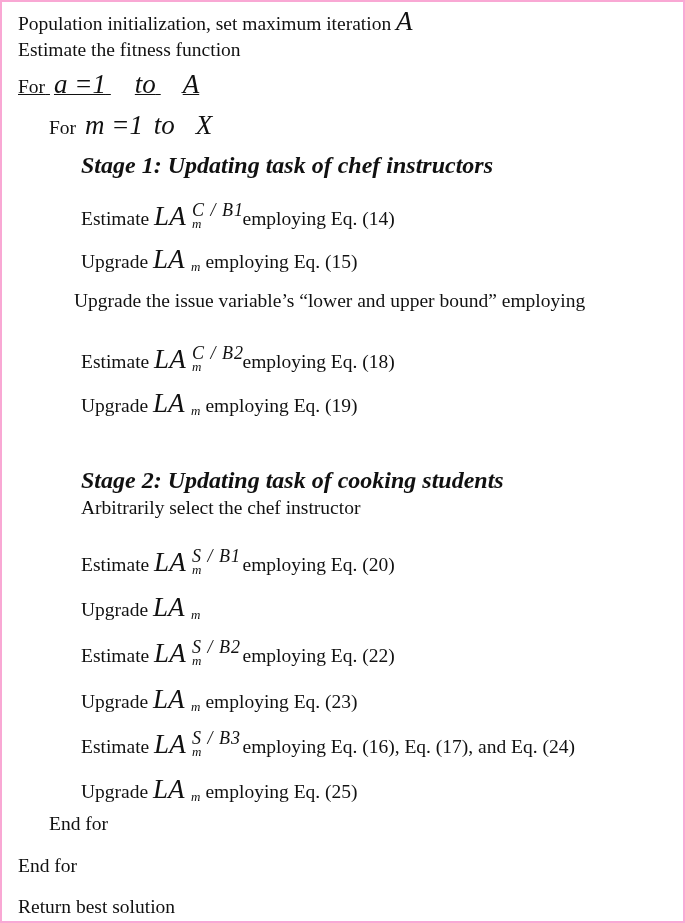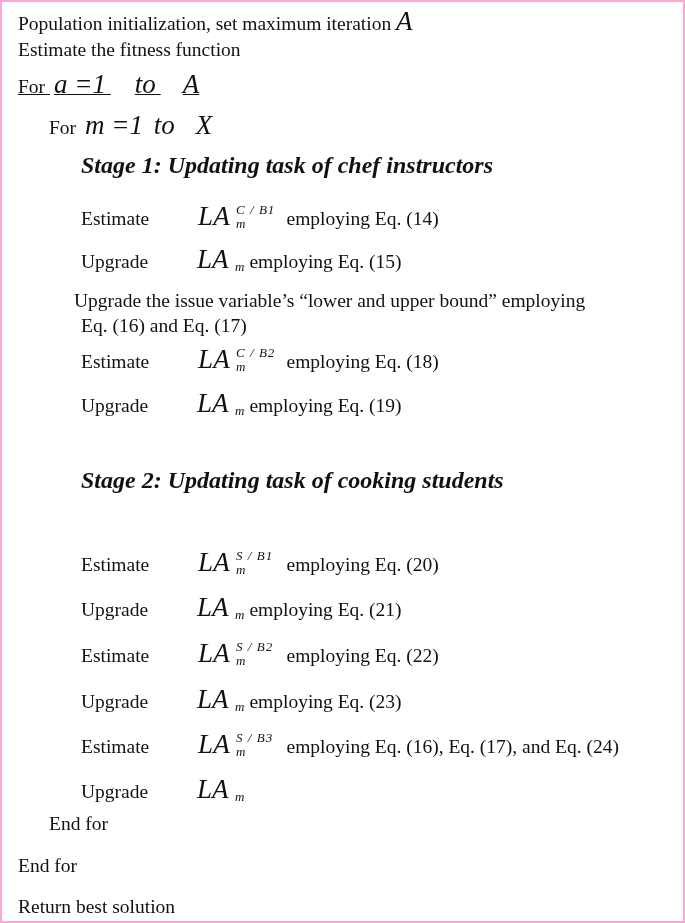--- a/index.html
+++ b/index.html
@@ -42,32 +42,31 @@
       font-style: italic;
       font-size: 24px;
     }
     .eqsym {
       position: relative;
       display: inline-block;
       font-style: italic;
       font-size: 27px;
       margin-right: 4px;
       vertical-align: baseline;
-      margin-left: 44px;
     }
     .eqsym .sub {
       position: absolute;
       font-size: 13px;
       left: 38px;
       bottom: -8px;
       font-style: italic;
     }
     .eqsym .sup {
       position: absolute;
-      font-size: 13px;
+      font-size: 18px;
       left: 38px;
       top: -6px;
       letter-spacing: 1px;
       white-space: nowrap;
     }
     .eqsym .pad-sub { display: inline-block; width: 12px; }
     .eqsym .pad-sup { display: inline-block; width: 48px; }
     .for-kw { font-size: 19.5px; }
   </style>
 </head>
@@ -110,51 +109,50 @@
 
   <div class="line" style="left:79px; top:246px;">
     <span>Upgrade</span>
     <span class="eqsym"><span>LA</span><span class="sub">m</span><span class="pad-sub"></span></span>
     <span>employing Eq. (15)</span>
   </div>
 
   <div class="line" style="left:72px; top:288px;">
     <span>Upgrade the issue variable’s “lower and upper bound” employing</span>
   </div>
-  <div class="line" style="left:79px; top:313px;">
-    <span>Eq. (16) and Eq. (17)</span>
-  </div>
 
   <div class="line" style="left:79px; top:346px;">
     <span>Estimate</span>
     <span class="eqsym"><span>LA</span><span class="sup">C / B2</span><span class="sub">m</span><span class="pad-sup"></span></span>
     <span>employing Eq. (18)</span>
   </div>
 
   <div class="line" style="left:79px; top:390px;">
     <span>Upgrade</span>
     <span class="eqsym"><span>LA</span><span class="sub">m</span><span class="pad-sub"></span></span>
     <span>employing Eq. (19)</span>
   </div>
 
   <div class="line stage" style="left:79px; top:467px;">
     <span>Stage 2: Updating task of cooking students</span>
   </div>
 
+  <div class="line" style="left:79px; top:495px;">
+    <span>Arbitrarily select the chef instructor</span>
+  </div>
 
   <div class="line" style="left:79px; top:549px;">
     <span>Estimate</span>
     <span class="eqsym"><span>LA</span><span class="sup">S / B1</span><span class="sub">m</span><span class="pad-sup"></span></span>
     <span>employing Eq. (20)</span>
   </div>
 
   <div class="line" style="left:79px; top:594px;">
     <span>Upgrade</span>
     <span class="eqsym"><span>LA</span><span class="sub">m</span><span class="pad-sub"></span></span>
-    <span>employing Eq. (21)</span>
   </div>
 
   <div class="line" style="left:79px; top:640px;">
     <span>Estimate</span>
     <span class="eqsym"><span>LA</span><span class="sup">S / B2</span><span class="sub">m</span><span class="pad-sup"></span></span>
     <span>employing Eq. (22)</span>
   </div>
 
   <div class="line" style="left:79px; top:686px;">
     <span>Upgrade</span>
@@ -164,20 +162,21 @@
 
   <div class="line" style="left:79px; top:731px;">
     <span>Estimate</span>
     <span class="eqsym"><span>LA</span><span class="sup">S / B3</span><span class="sub">m</span><span class="pad-sup"></span></span>
     <span>employing Eq. (16), Eq. (17), and Eq. (24)</span>
   </div>
 
   <div class="line" style="left:79px; top:776px;">
     <span>Upgrade</span>
     <span class="eqsym"><span>LA</span><span class="sub">m</span><span class="pad-sub"></span></span>
+    <span>employing Eq. (25)</span>
   </div>
 
   <div class="line" style="left:47px; top:811px;">
     <span>End for</span>
   </div>
 
   <div class="line" style="left:16px; top:853px;">
     <span>End for</span>
   </div>
 

